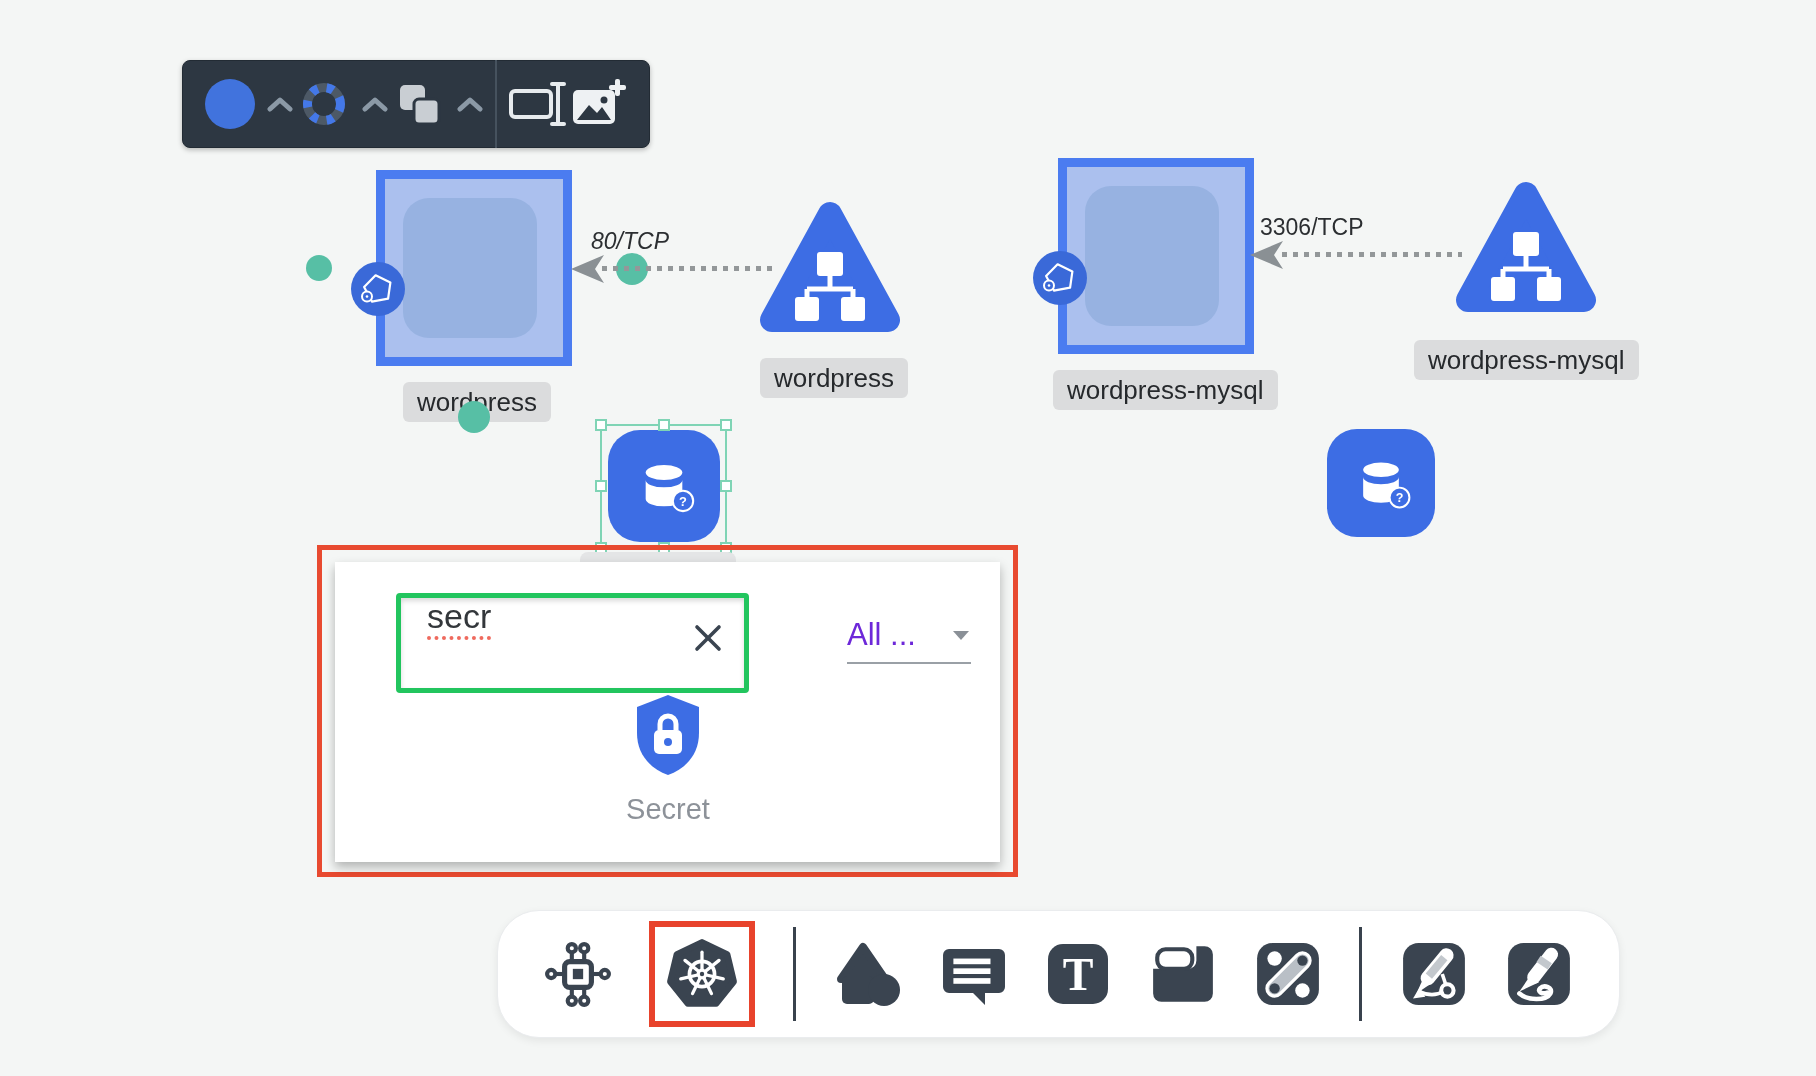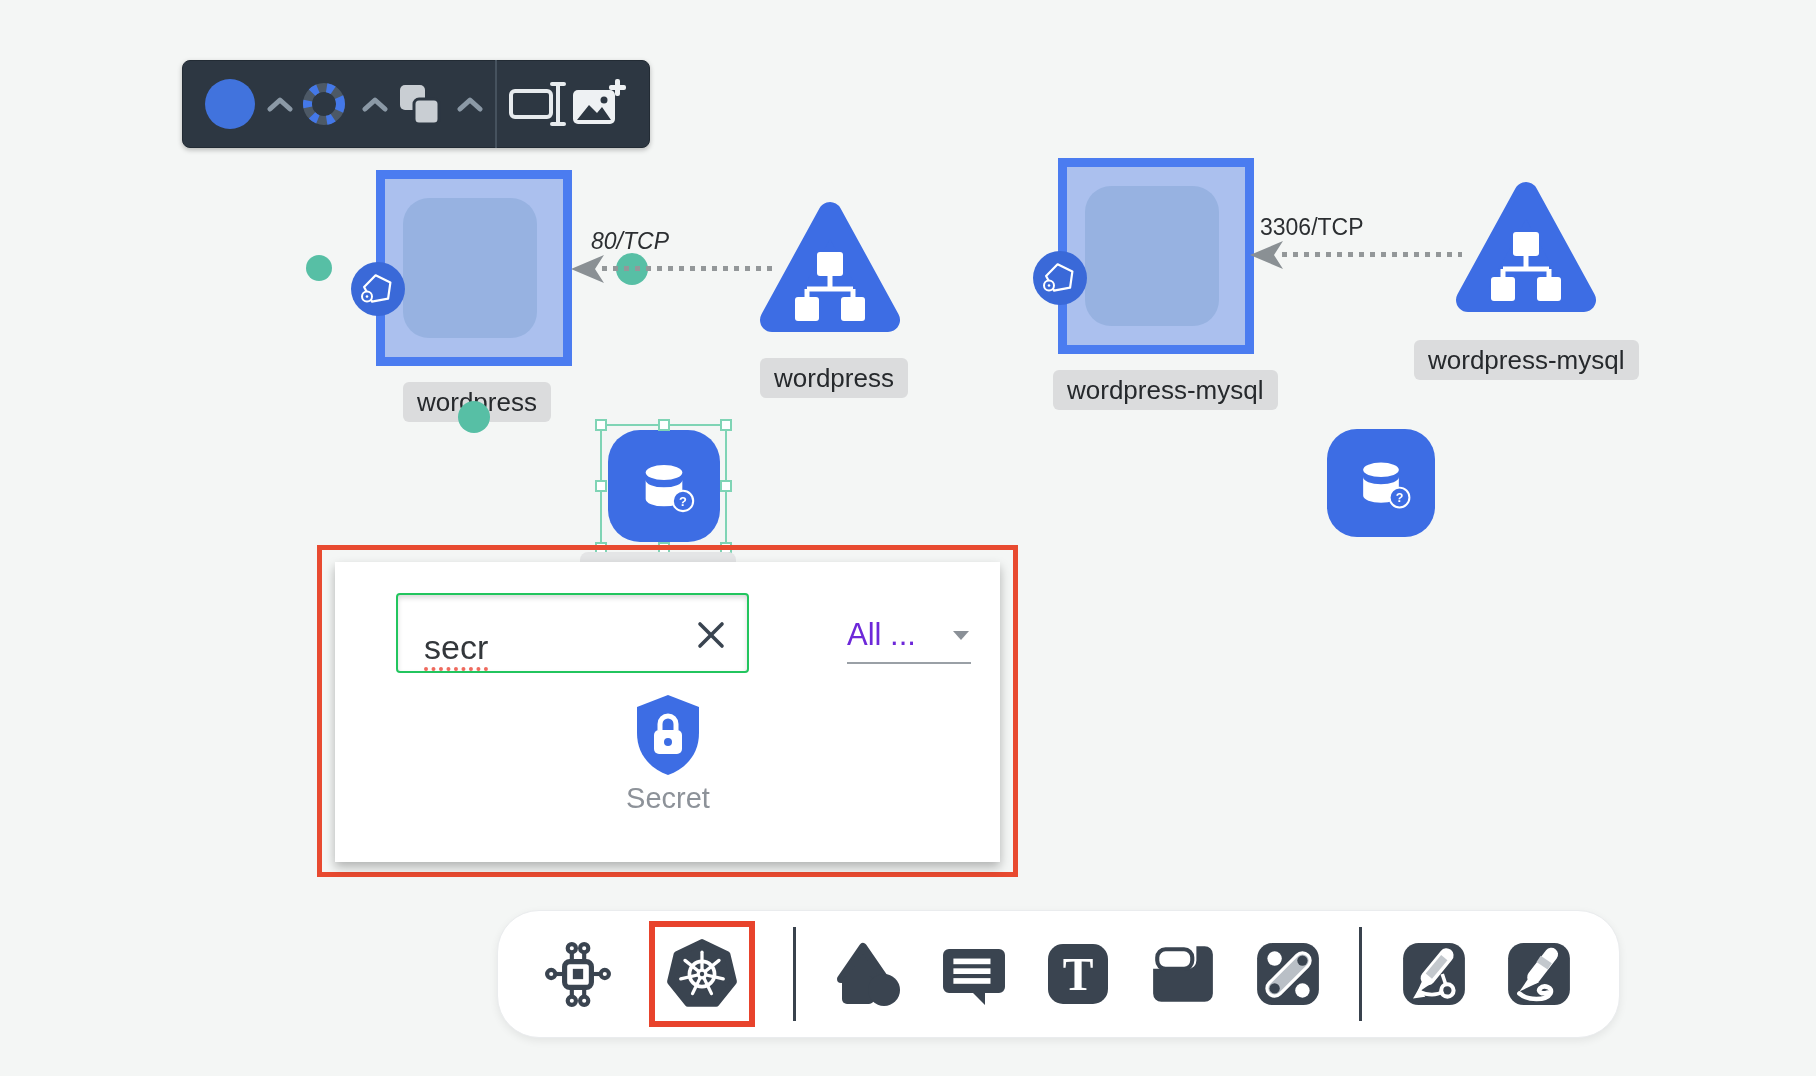--- a/index.html
+++ b/index.html
@@ -70,38 +70,38 @@
   }
   .popup-sliver {
     position:absolute; left:258px; top:2px; width:156px; height:16px;
     background:#e4e5e6; border-radius:8px 8px 0 0; z-index:0;
   }
   .popup-panel {
     position:absolute; left:13px; top:12px; width:665px; height:300px;
     background:#ffffff; box-shadow:0 5px 10px rgba(0,0,0,.28); z-index:1;
   }
   .search-box {
-    position:absolute; left:74px; top:43px; width:353px; height:80px;
-    background:#fff; border:2px solid #22c55e; border-radius:4px;
+    position:absolute; left:74px; top:43px; width:353px; height:100px;
+    background:#fff; border:5px solid #22c55e; border-radius:4px;
     box-shadow:inset 0 3px 5px rgba(0,0,0,.15);
-    display:flex; align-items:flex-end; z-index:2;
+    display:flex; align-items:flex-start; z-index:2;
   }
   .search-text {
     margin-left:26px; font-size:34px; color:#33373b;
     border-bottom:4px dotted #ef6a5e; padding-bottom:1px; line-height:1.1;
   }
   .clear-btn { position:absolute; right:20px; top:24px; width:32px; height:32px; cursor:pointer; z-index:3; }
   .filter-select {
     position:absolute; left:525px; top:58px; width:124px; height:56px; z-index:2;
     border-bottom:2px solid #9aa0a6;
     display:flex; align-items:center; justify-content:space-between;
   }
   .filter-value { font-size:31px; color:#6d28d9; }
   .result-item { position:absolute; left:281px; top:143px; width:130px; text-align:center; z-index:2; }
-  .result-label { margin-top:5px; font-size:29px; color:#8d9299; }
+  .result-label { margin-top:16px; font-size:29px; color:#8d9299; }
 
   
   .bottom-toolbar {
     position:absolute; left:497px; top:910px; width:1123px; height:128px;
     background:#ffffff; border:1px solid #eaecee; border-radius:42px;
     box-shadow:0 3px 8px rgba(0,0,0,.07);
     display:flex; align-items:center; justify-content:space-between;
     padding:0 46px; z-index:5;
   }
   .bt-item { display:flex; align-items:center; justify-content:center; cursor:pointer; }

